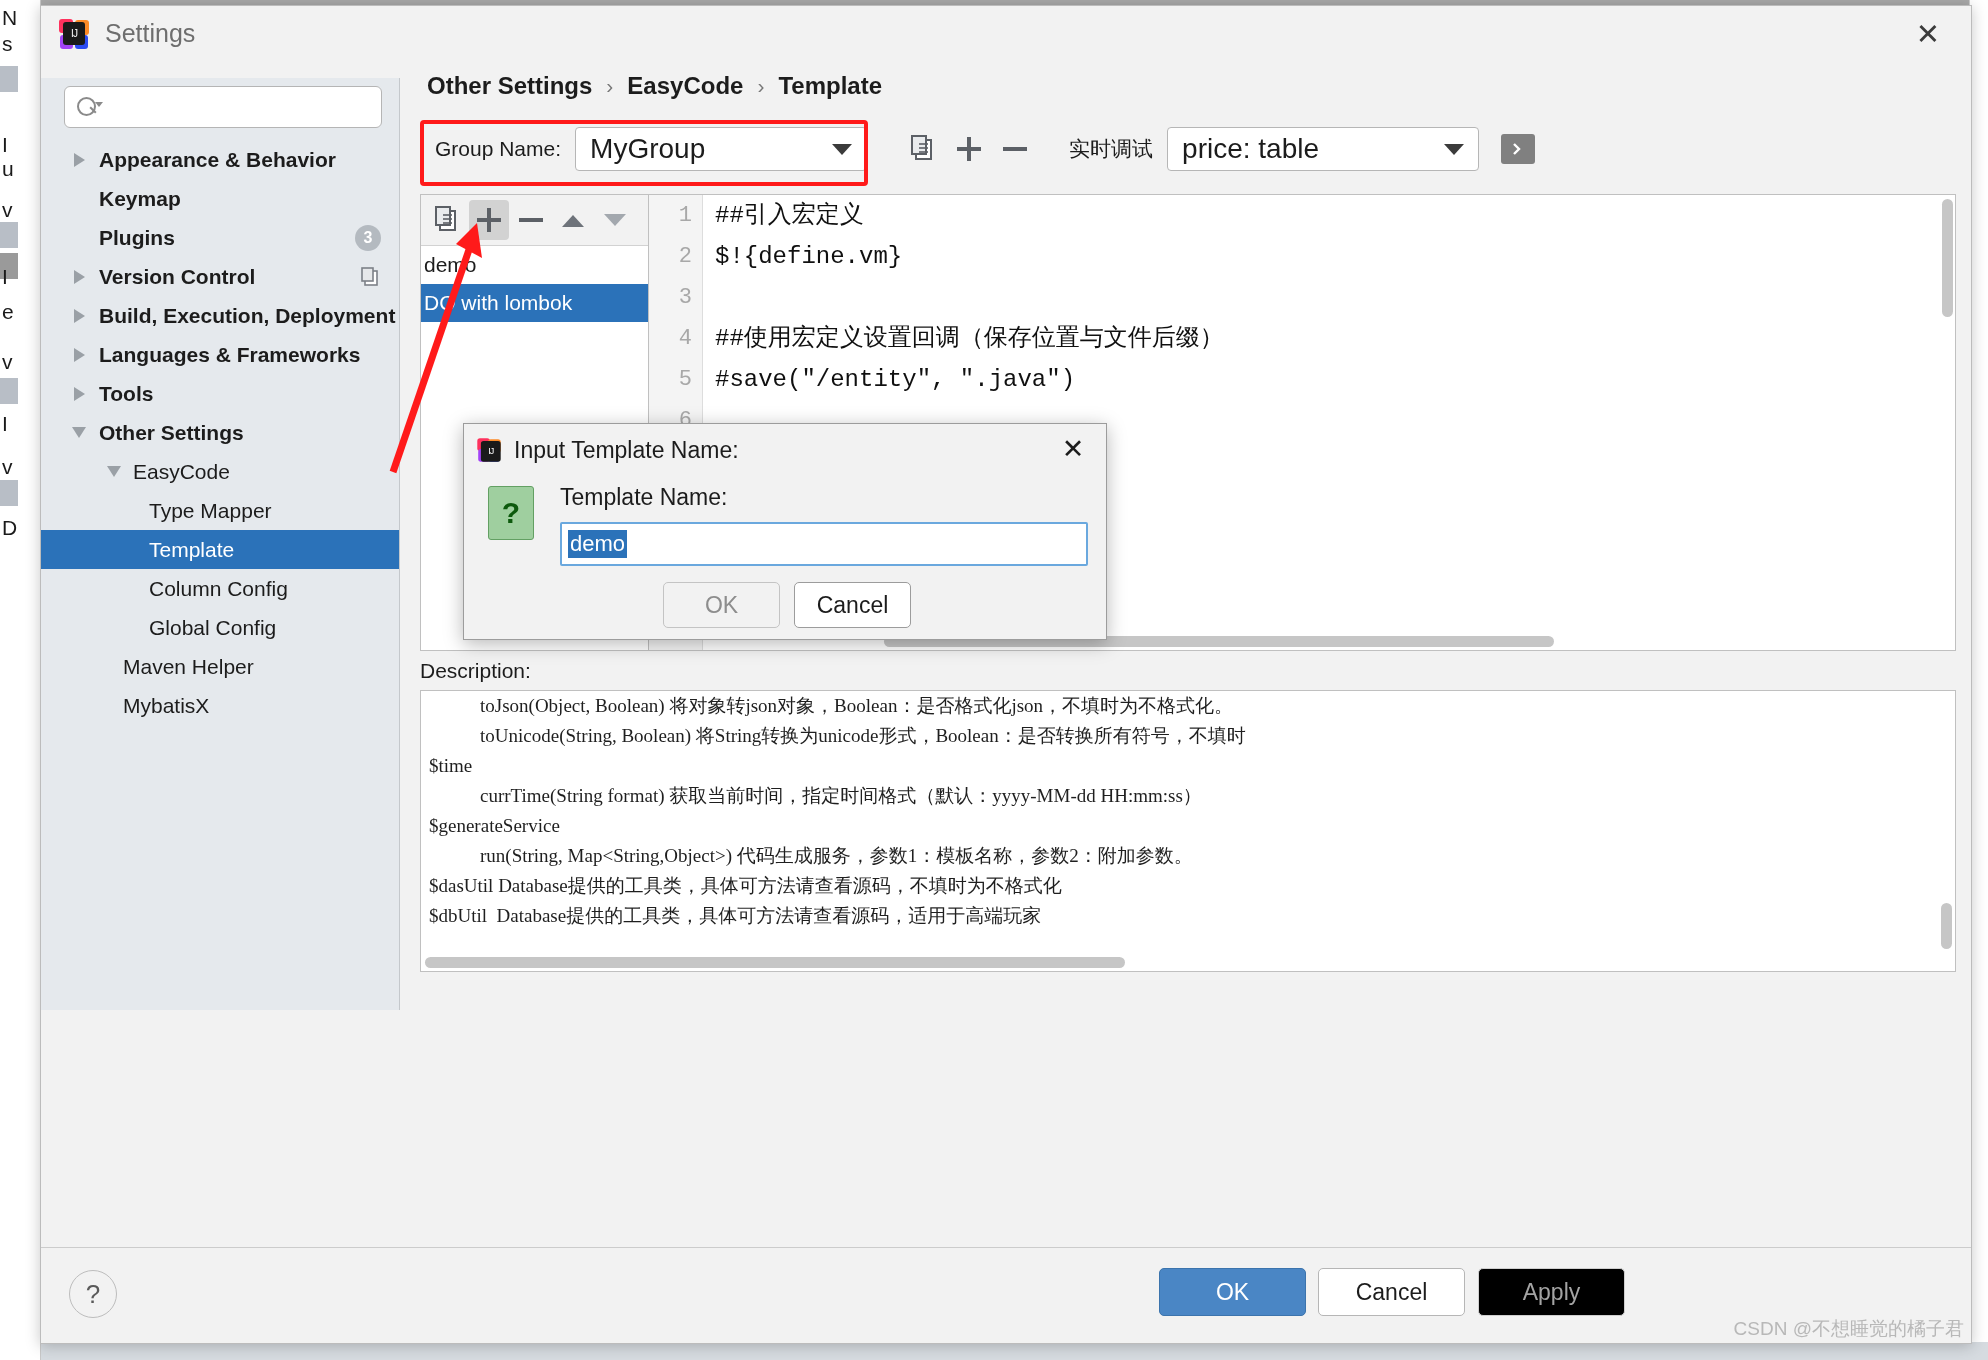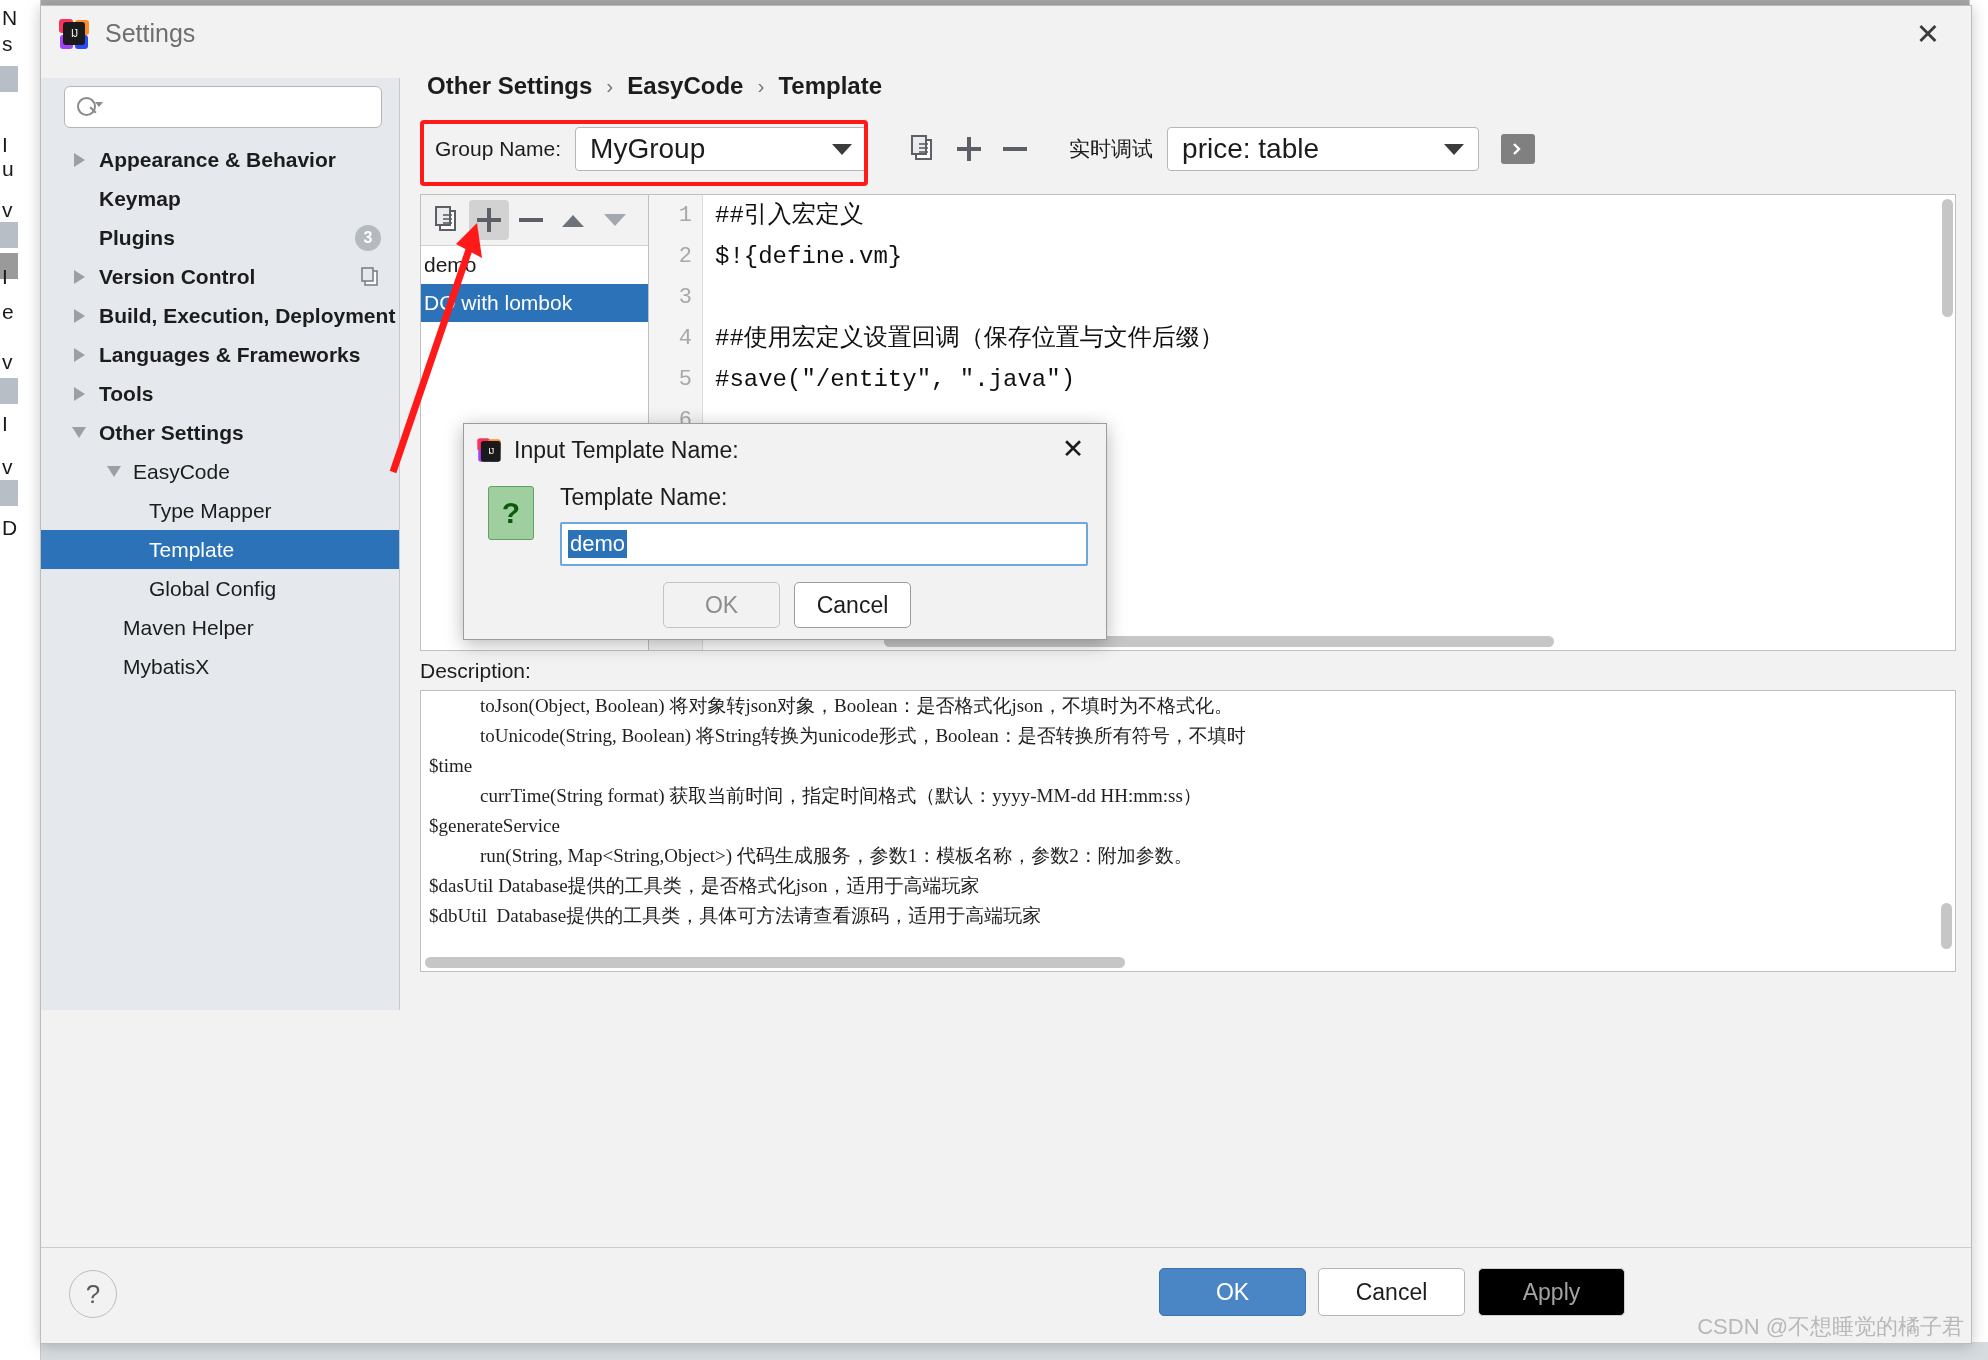--- a/index.html
+++ b/index.html
@@ -342,21 +342,21 @@
     position: absolute; top: 158px; height: 44px; border-radius: 5px;
     display: flex; align-items: center; justify-content: center; font-size: 23px;
     cursor: pointer; font-family: "Liberation Sans", sans-serif;
   }
   .mbtn.dim { background: #f2f2f2; border: 1px solid #c4c4c4; color: #8d8d8d; }
   .mbtn.norm{ background: #ffffff; border: 1px solid #9c9c9c; color: #1c1c1c; }
   #modal-ok     { left: 199px; width: 115px; }
   #modal-cancel { left: 330px; width: 115px; }
 
   .watermark {
-    position: absolute; right: 24px; bottom: 18px; font-size: 22px;
+    position: absolute; right: 24px; bottom: 18px; font-size: 19px;
     color: #b8b8b8; font-family: "Liberation Sans", sans-serif; z-index: 60;
   }
 </style>
 </head>
 <body>
 
 <div id="root">
 
   <div class="bg-window">
     <div class="bg-top-strip"></div>
@@ -461,20 +461,23 @@
         </div>
 
         <div class="tree-item">
           <span style="margin-left:108px;">Type Mapper</span>
         </div>
 
         <div class="tree-item selected">
           <span style="margin-left:108px;">Template</span>
         </div>
 
+        <div class="tree-item">
+          <span style="margin-left:108px;">Column Config</span>
+        </div>
 
         <div class="tree-item">
           <span style="margin-left:108px;">Global Config</span>
         </div>
 
         <div class="tree-item">
           <span style="margin-left:82px;">Maven Helper</span>
         </div>
 
         <div class="tree-item">
@@ -597,21 +600,21 @@
       </div>
 
       <div class="desc-label">Description:</div>
       <div class="desc-box">
         <div class="desc-line">    toJson(Object, Boolean) 将对象转json对象，Boolean：是否格式化json，不填时为不格式化。</div>
         <div class="desc-line">    toUnicode(String, Boolean) 将String转换为unicode形式，Boolean：是否转换所有符号，不填时</div>
         <div class="desc-line" style="padding-left:8px;">$time</div>
         <div class="desc-line">    currTime(String format) 获取当前时间，指定时间格式（默认：yyyy-MM-dd HH:mm:ss）</div>
         <div class="desc-line" style="padding-left:8px;">$generateService</div>
         <div class="desc-line">    run(String, Map&lt;String,Object&gt;) 代码生成服务，参数1：模板名称，参数2：附加参数。</div>
-        <div class="desc-line" style="padding-left:8px;">$dasUtil Database提供的工具类，是否格式化json，适用于高端玩家</div>
+        <div class="desc-line" style="padding-left:8px;">$dasUtil Database提供的工具类，具体可方法请查看源码，不填时为不格式化</div>
         <div class="desc-line" style="padding-left:8px;">$dbUtil  Database提供的工具类，具体可方法请查看源码，适用于高端玩家</div>
         <div class="desc-v-scroll"></div>
         <div class="desc-h-scroll"></div>
       </div>
     </div>
 
     <div class="footer">
       <div class="help-btn">?</div>
       <div class="fbtn primary" id="ok-button">OK</div>
       <div class="fbtn normal" id="cancel-button">Cancel</div>

